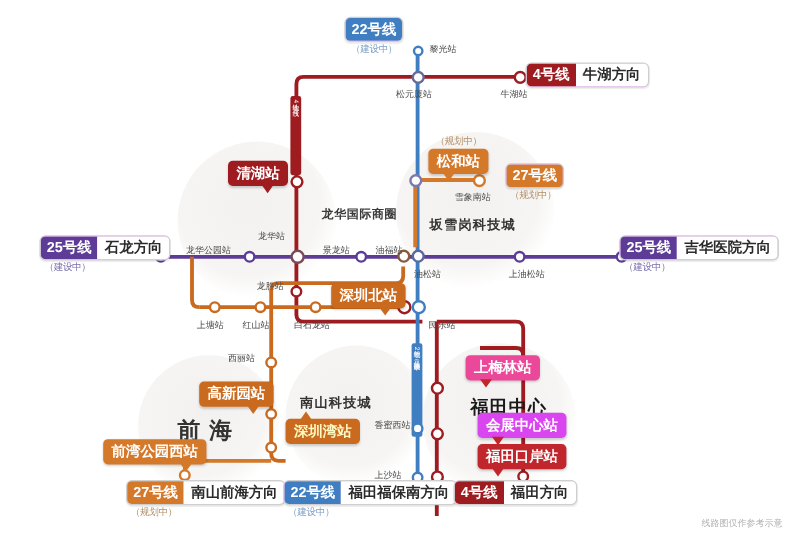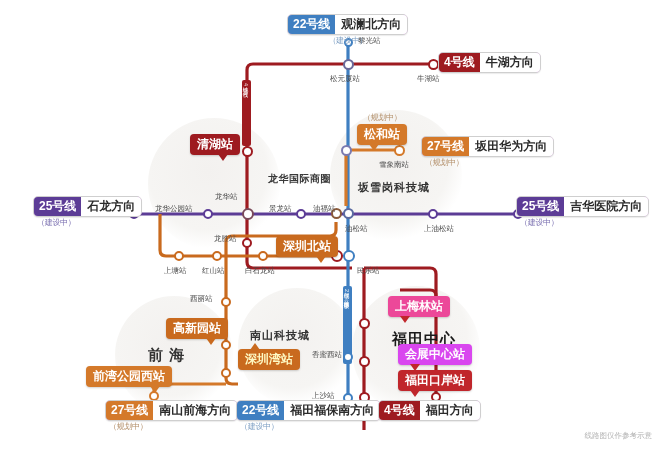--- a/index.html
+++ b/index.html
@@ -140,21 +140,21 @@
   <div class="st" style="left:164px;top:266px;">上塘站</div>
   <div class="st" style="left:202px;top:266px;">红山站</div>
   <div class="st" style="left:245px;top:266px;">白石龙站</div>
   <div class="st" style="left:357px;top:266px;">民乐站</div>
   <div class="st" style="left:190px;top:294px;">西丽站</div>
   <div class="st" style="left:312px;top:350px;">香蜜西站</div>
   <div class="st" style="left:312px;top:391px;">上沙站</div>
 
   <div class="area" style="left:358px;top:180px;">坂雪岗科技城</div>
   <div class="area" style="left:250px;top:328px;">南山科技城</div>
-  <div class="area" style="left:148px;top:346px;font-size:15px;">前 海</div>
+  <div class="area" style="left:148px;top:346px;font-size:19px;">前 海</div>
   <div class="big" style="left:392px;top:330px;">福田中心</div>
 
   <div id="logo">
     <div class="mark">悦</div>
     <div class="en">YUE JIAN MANSION II</div>
     <div class="cn">悦见和府</div>
   </div>
   <div id="logoCap">龙华国际商圈</div>
 
   <div class="tag dnr" style="left:190px;top:134px;background:#9e1b20;color:#9e1b20;">
@@ -192,36 +192,34 @@
     <span style="color:#fff">会展中心站</span>
   </div>
 
   <div class="tag dn" style="left:398px;top:370px;background:#c0262b;color:#c0262b;">
     <span style="color:#fff">福田口岸站</span>
   </div>
 
   <div class="lbl" style="left:287px;top:14px;">
     <div class="pill">
       <span class="code" style="background:#3f7fc1">22号线</span>
-      <span class="dir">观澜北方向</span>
     </div>
     <div class="sub subB">（建设中）</div>
   </div>
 
   <div class="lbl" style="left:438px;top:52px;">
     <div class="pill">
       <span class="code" style="background:#9e1b20">4号线</span>
       <span class="dir">牛湖方向</span>
     </div>
   </div>
 
   <div class="lbl" style="left:421px;top:136px;">
     <div class="pill">
       <span class="code" style="background:#d4792a">27号线</span>
-      <span class="dir">坂田华为方向</span>
     </div>
     <div class="sub subR" style="text-align:left;padding-left:4px;">（规划中）</div>
   </div>
 
   <div class="lbl" style="left:33px;top:196px;">
     <div class="pill">
       <span class="code" style="background:#5c3c96">25号线</span>
       <span class="dir">石龙方向</span>
     </div>
     <div class="sub subP" style="text-align:left;padding-left:4px;">（建设中）</div>

